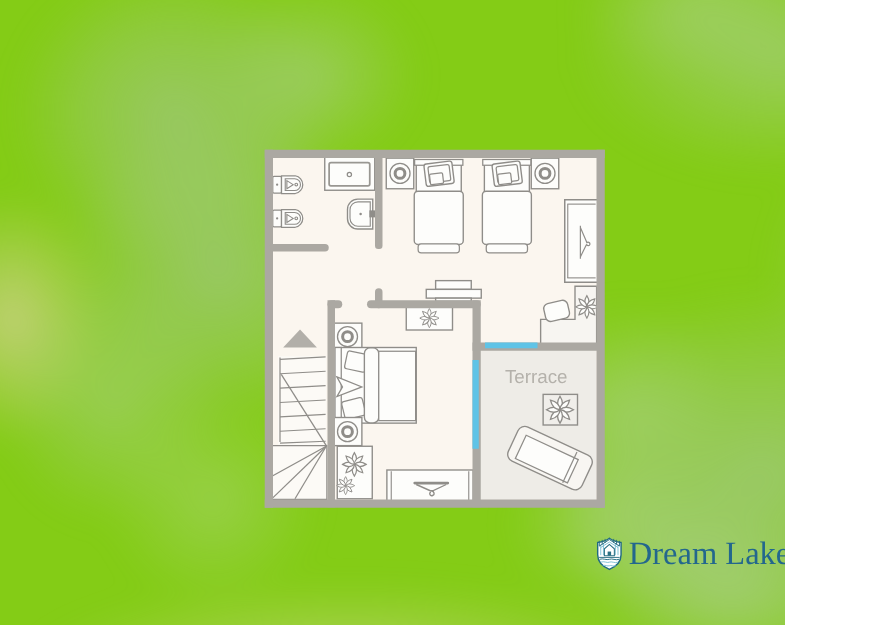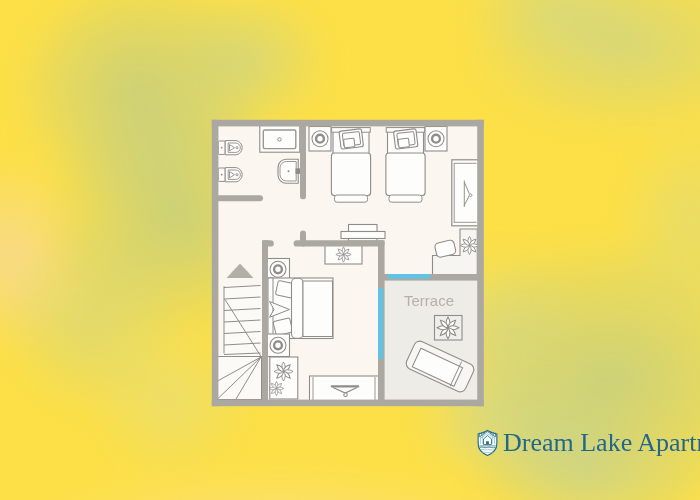--- a/index.html
+++ b/index.html
@@ -1,16 +1,16 @@
 <!DOCTYPE html>
 <html><head>
 <meta charset="utf-8">
 <style>
   html,body{margin:0;padding:0;}
-  #stage{position:relative;width:700px;height:500px;overflow:hidden;background:#fde047;font-family:"Liberation Sans",sans-serif;}
+  #stage{position:relative;width:628px;height:500px;overflow:hidden;background:#84cc16;font-family:"Liberation Sans",sans-serif;}
   #wash{position:absolute;left:-40px;top:-40px;width:780px;height:580px;filter:blur(13px);
     background:
       radial-gradient(130px 120px at 180px 130px, rgba(167,197,154,0.58) 0%, rgba(170,199,157,0.30) 55%, rgba(170,199,157,0) 100%),
       radial-gradient(130px 130px at 215px 255px, rgba(167,197,154,0.60) 0%, rgba(170,199,157,0.30) 55%, rgba(170,199,157,0) 100%),
       radial-gradient(90px 100px at 130px 360px, rgba(182,208,170,0.42) 0%, rgba(182,208,170,0) 100%),
       radial-gradient(85px 85px at 210px 440px, rgba(196,218,186,0.30) 0%, rgba(196,218,186,0) 100%),
       radial-gradient(85px 75px at 290px 100px, rgba(178,206,166,0.46) 0%, rgba(178,206,166,0) 100%),
       radial-gradient(165px 95px at 665px 85px, rgba(178,206,167,0.50) 0%, rgba(178,206,167,0) 100%),
       radial-gradient(75px 105px at 730px 260px, rgba(188,213,177,0.32) 0%, rgba(188,213,177,0) 100%),
       radial-gradient(185px 150px at 650px 420px, rgba(169,199,157,0.60) 0%, rgba(172,201,160,0.30) 55%, rgba(172,201,160,0) 100%),

